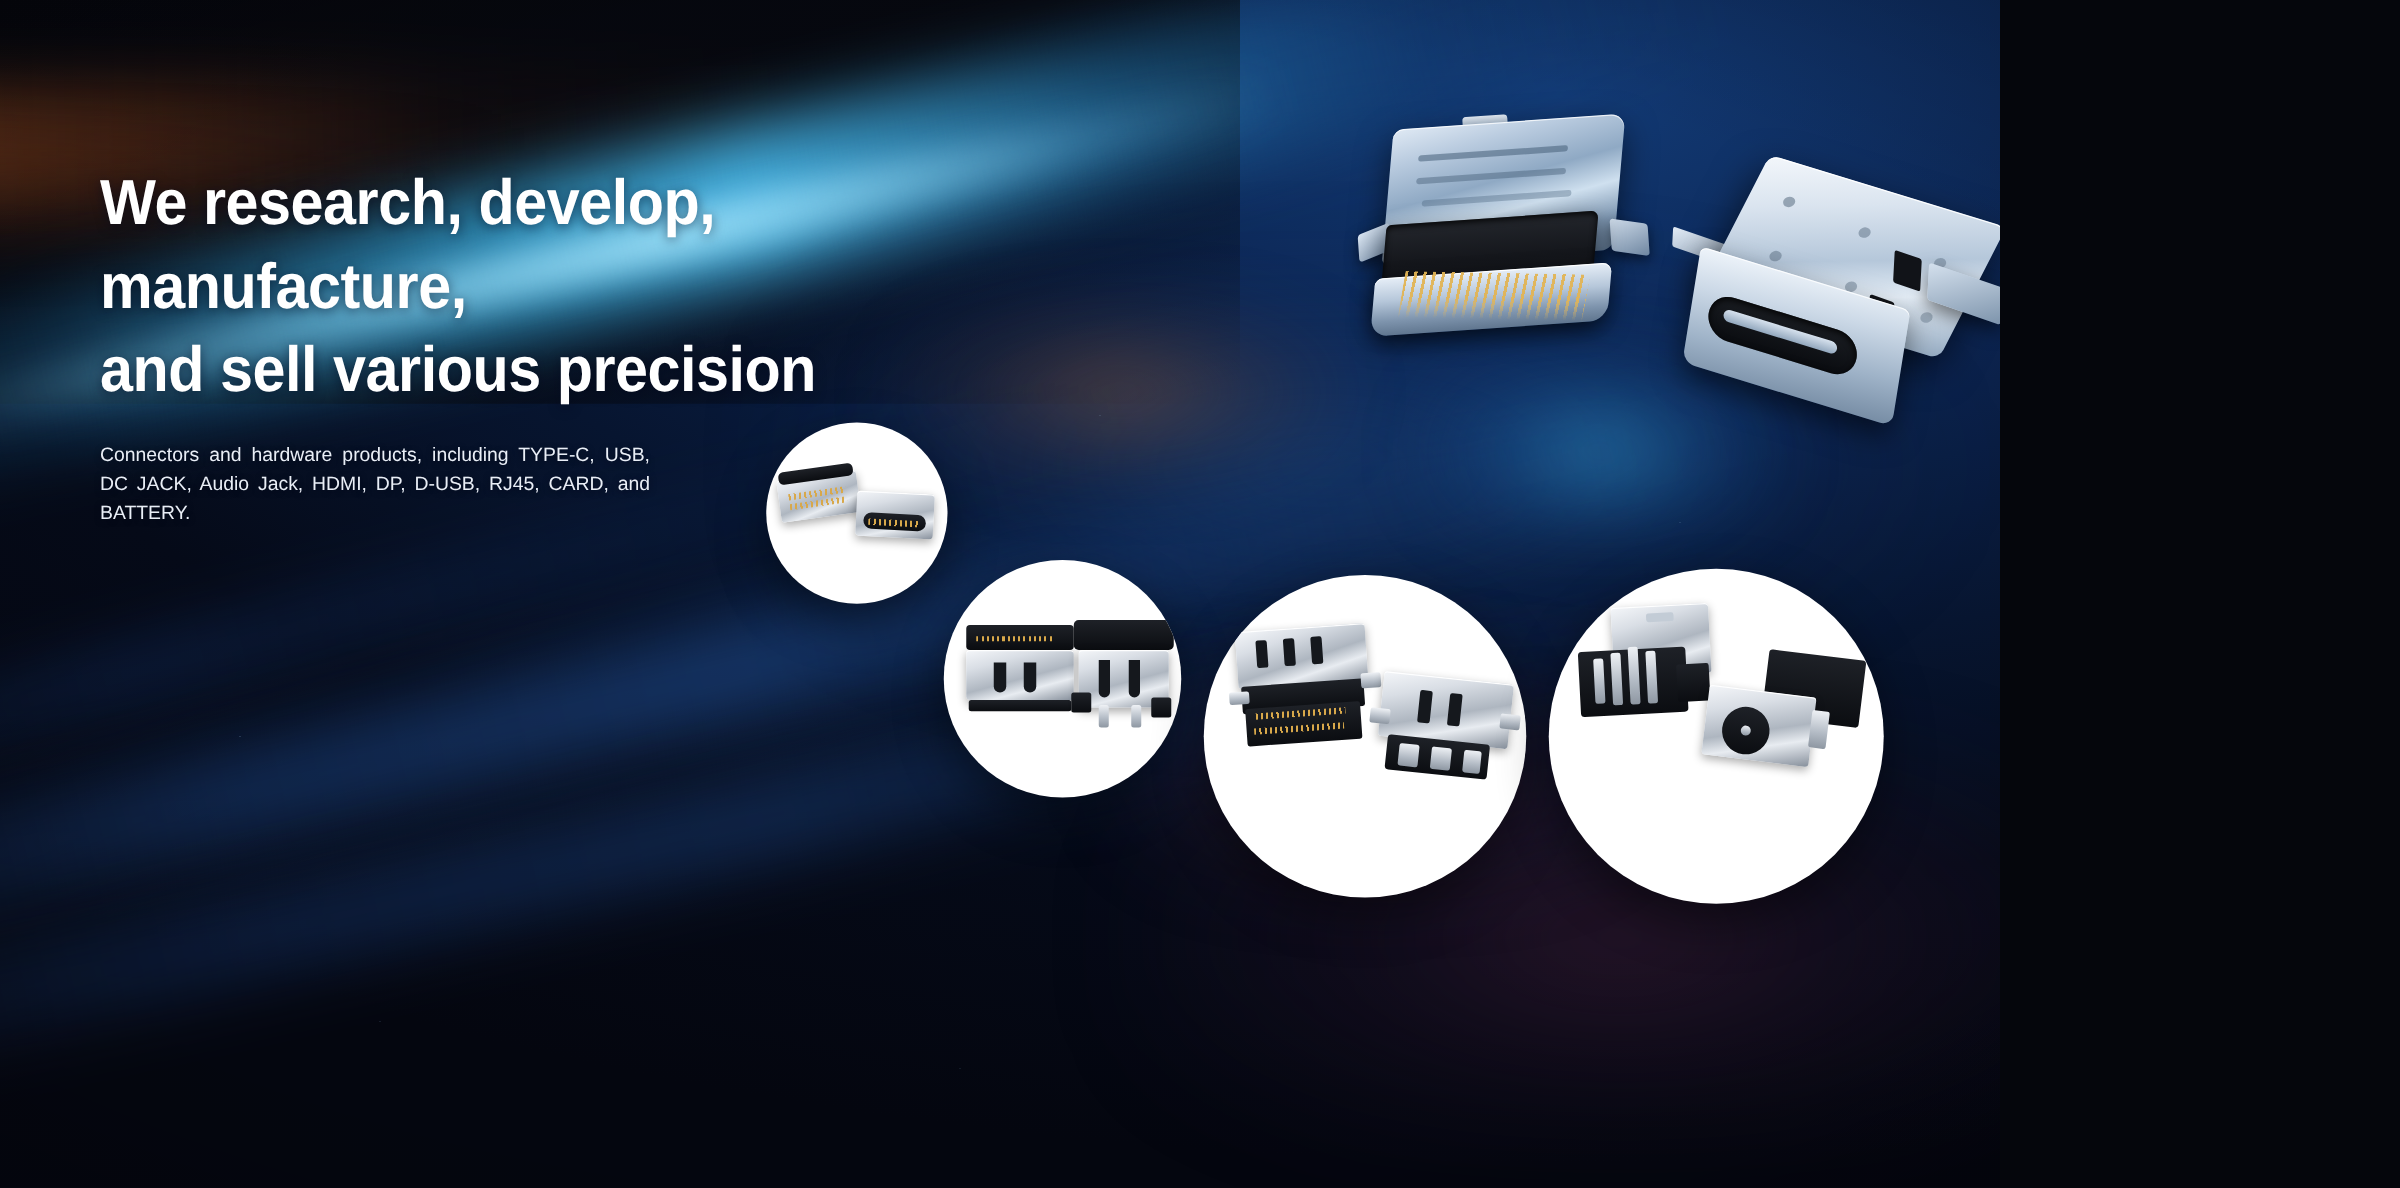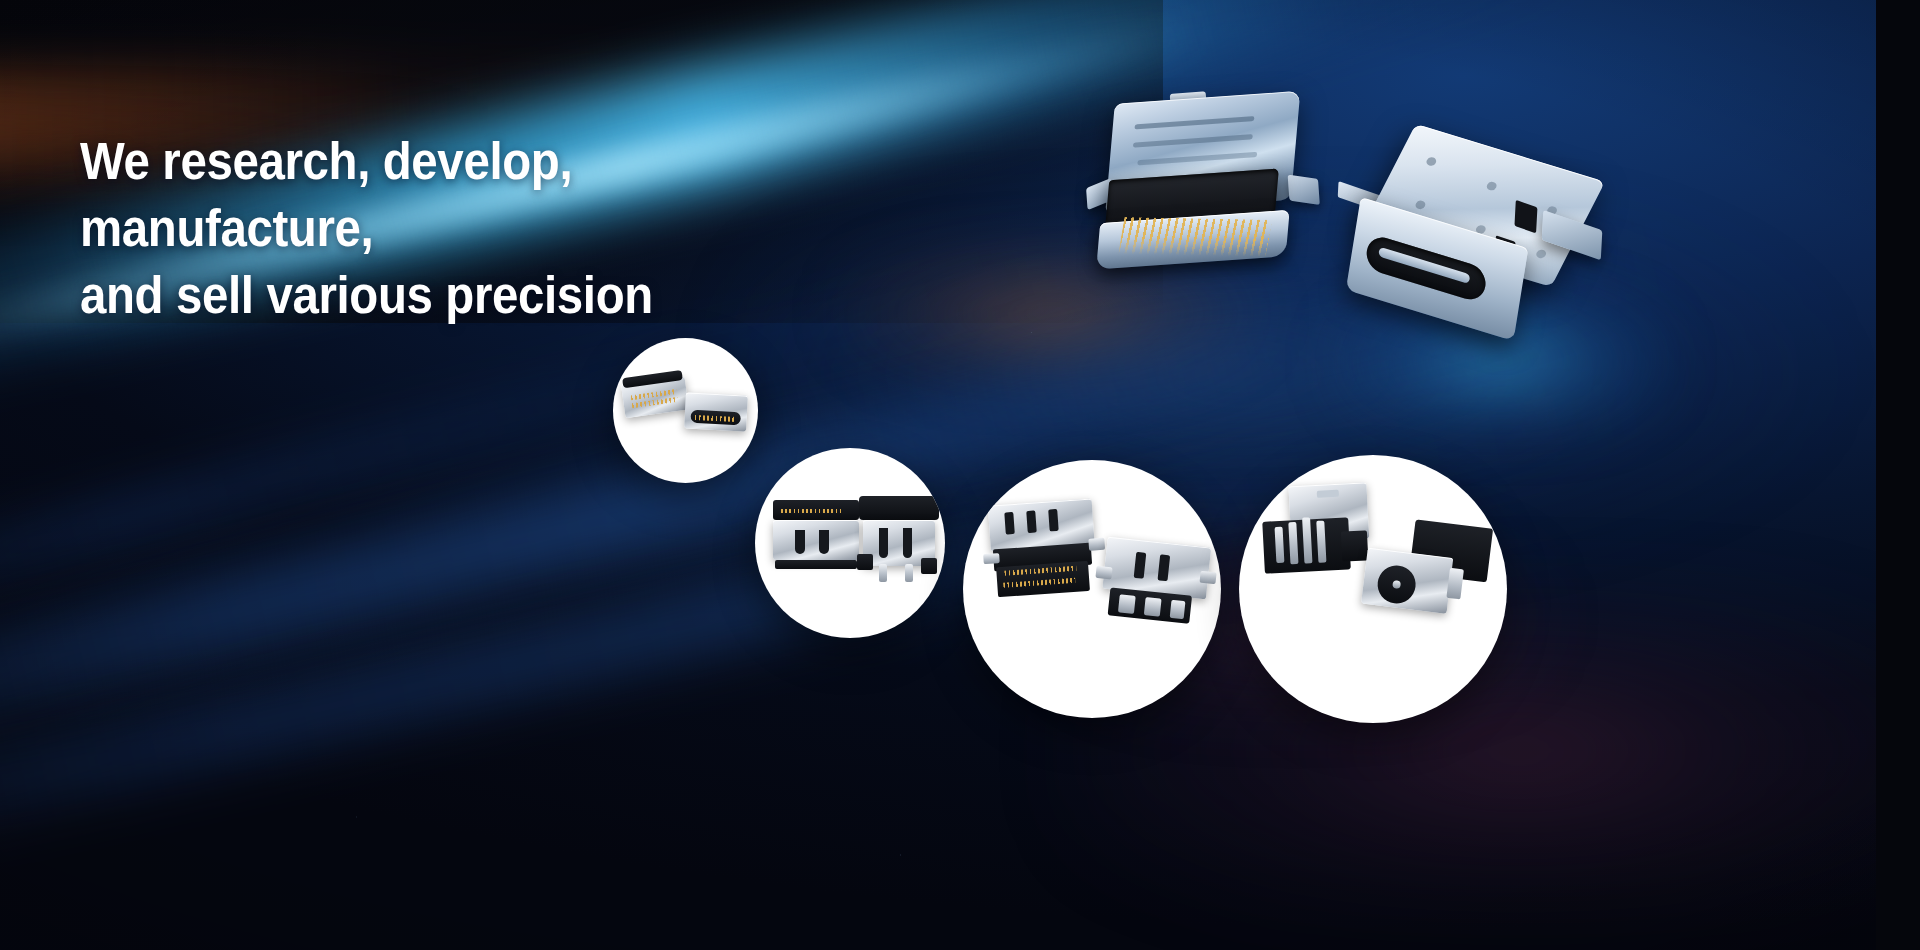--- a/index.html
+++ b/index.html
@@ -1,20 +1,20 @@
 <!DOCTYPE html>
 <html><head>
 <meta charset="utf-8">
 <style>
   * { margin:0; padding:0; box-sizing:border-box; }
   html,body { background:#05060c; }
 
   .stage{
     position:relative;
-    width:1876px; height:950px;
+    width:1600px; height:950px;
     overflow:hidden;
     background:#070a14;
     font-family:"Liberation Sans", sans-serif;
   }
 
   
   .bg-base{
     position:absolute; inset:0;
     background:
       radial-gradient(115% 90% at 78% 8%,  #123a75 0%, #0c2450 28%, #071530 52%, #050a18 74%, #04060f 100%),
@@ -437,15 +437,16 @@
         <div class="silv" style="left:29px; top:63px; width:8px; height:8px; border-radius:50%;"></div>
         <div class="silv" style="left:84px; top:44px; width:14px; height:30px;"></div>
       </div>
     </div>
   </div>
 
   <div class="copy">
     <h1 class="headline">We research, develop,
 manufacture,
 and sell various precision</h1>
+    <p class="subcopy">Connectors and hardware products, including TYPE-C, USB, DC JACK, Audio Jack, HDMI, DP, D-USB, RJ45, CARD, and BATTERY.</p>
   </div>
 
 </div>
 
 </body></html>

